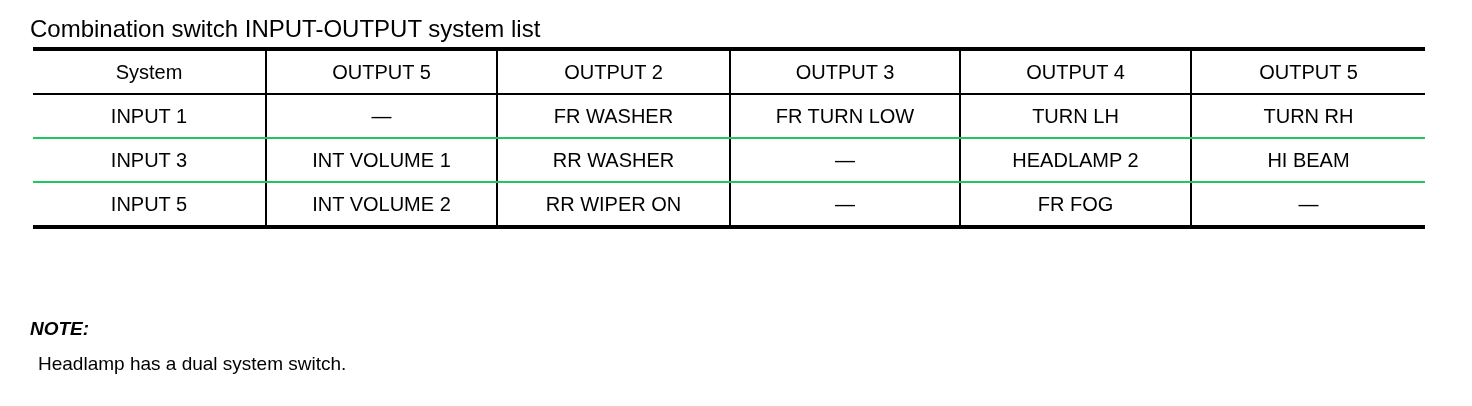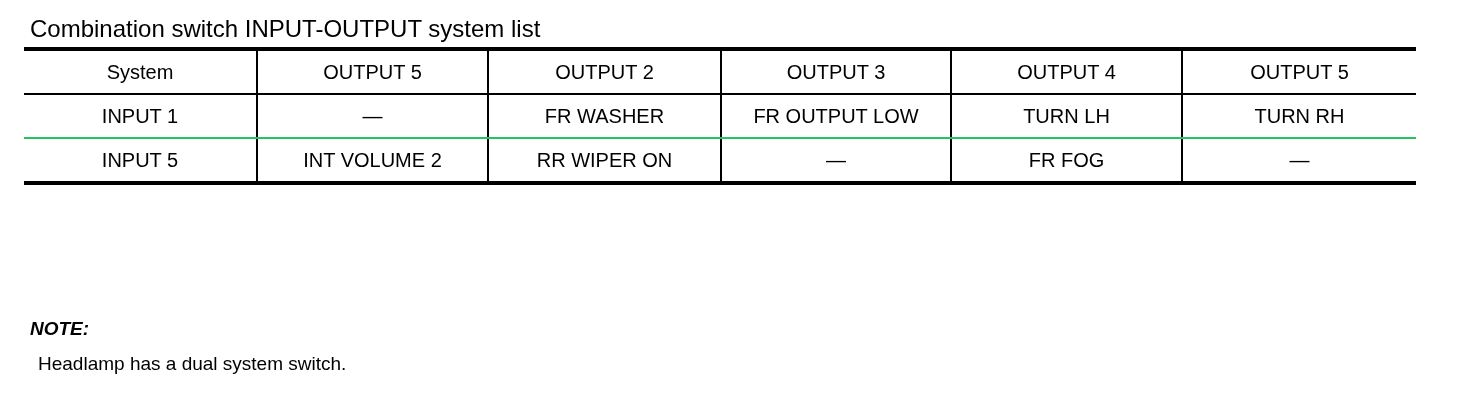--- a/index.html
+++ b/index.html
@@ -30,21 +30,21 @@
     top: 17px;
     font-size: 24px;
     line-height: 24px;
     white-space: nowrap;
     letter-spacing: 0px;
   }
 
   
   .table-wrap {
     position: absolute;
-    left: 24px;
+    left: 33px;
     top: 47px;
     width: 1392px;
   }
 
   table.io-table {
     border-collapse: collapse;
     table-layout: fixed;
     width: 1392px;
     
     border-top: 4px solid #000;
@@ -136,23 +136,31 @@
           <th>OUTPUT 3</th>
           <th>OUTPUT 4</th>
           <th>OUTPUT 5</th>
         </tr>
       </thead>
       <tbody>
         <tr>
           <td>INPUT 1</td>
           <td>—</td>
           <td>FR WASHER</td>
-          <td>FR OUTPUT LOW</td>
+          <td>FR TURN LOW</td>
           <td>TURN LH</td>
           <td>TURN RH</td>
+        </tr>
+        <tr>
+          <td>INPUT 3</td>
+          <td>INT VOLUME 1</td>
+          <td>RR WASHER</td>
+          <td>—</td>
+          <td>HEADLAMP 2</td>
+          <td>HI BEAM</td>
         </tr>
         <tr>
           <td>INPUT 5</td>
           <td>INT VOLUME 2</td>
           <td>RR WIPER ON</td>
           <td>—</td>
           <td>FR FOG</td>
           <td>—</td>
         </tr>
       </tbody>

